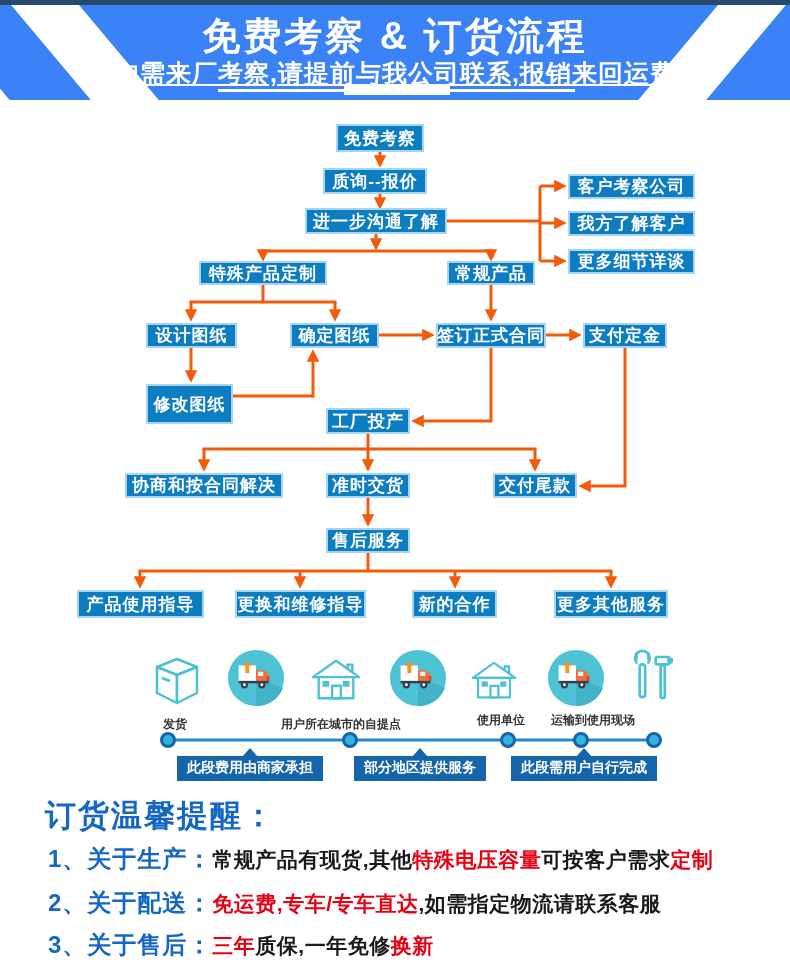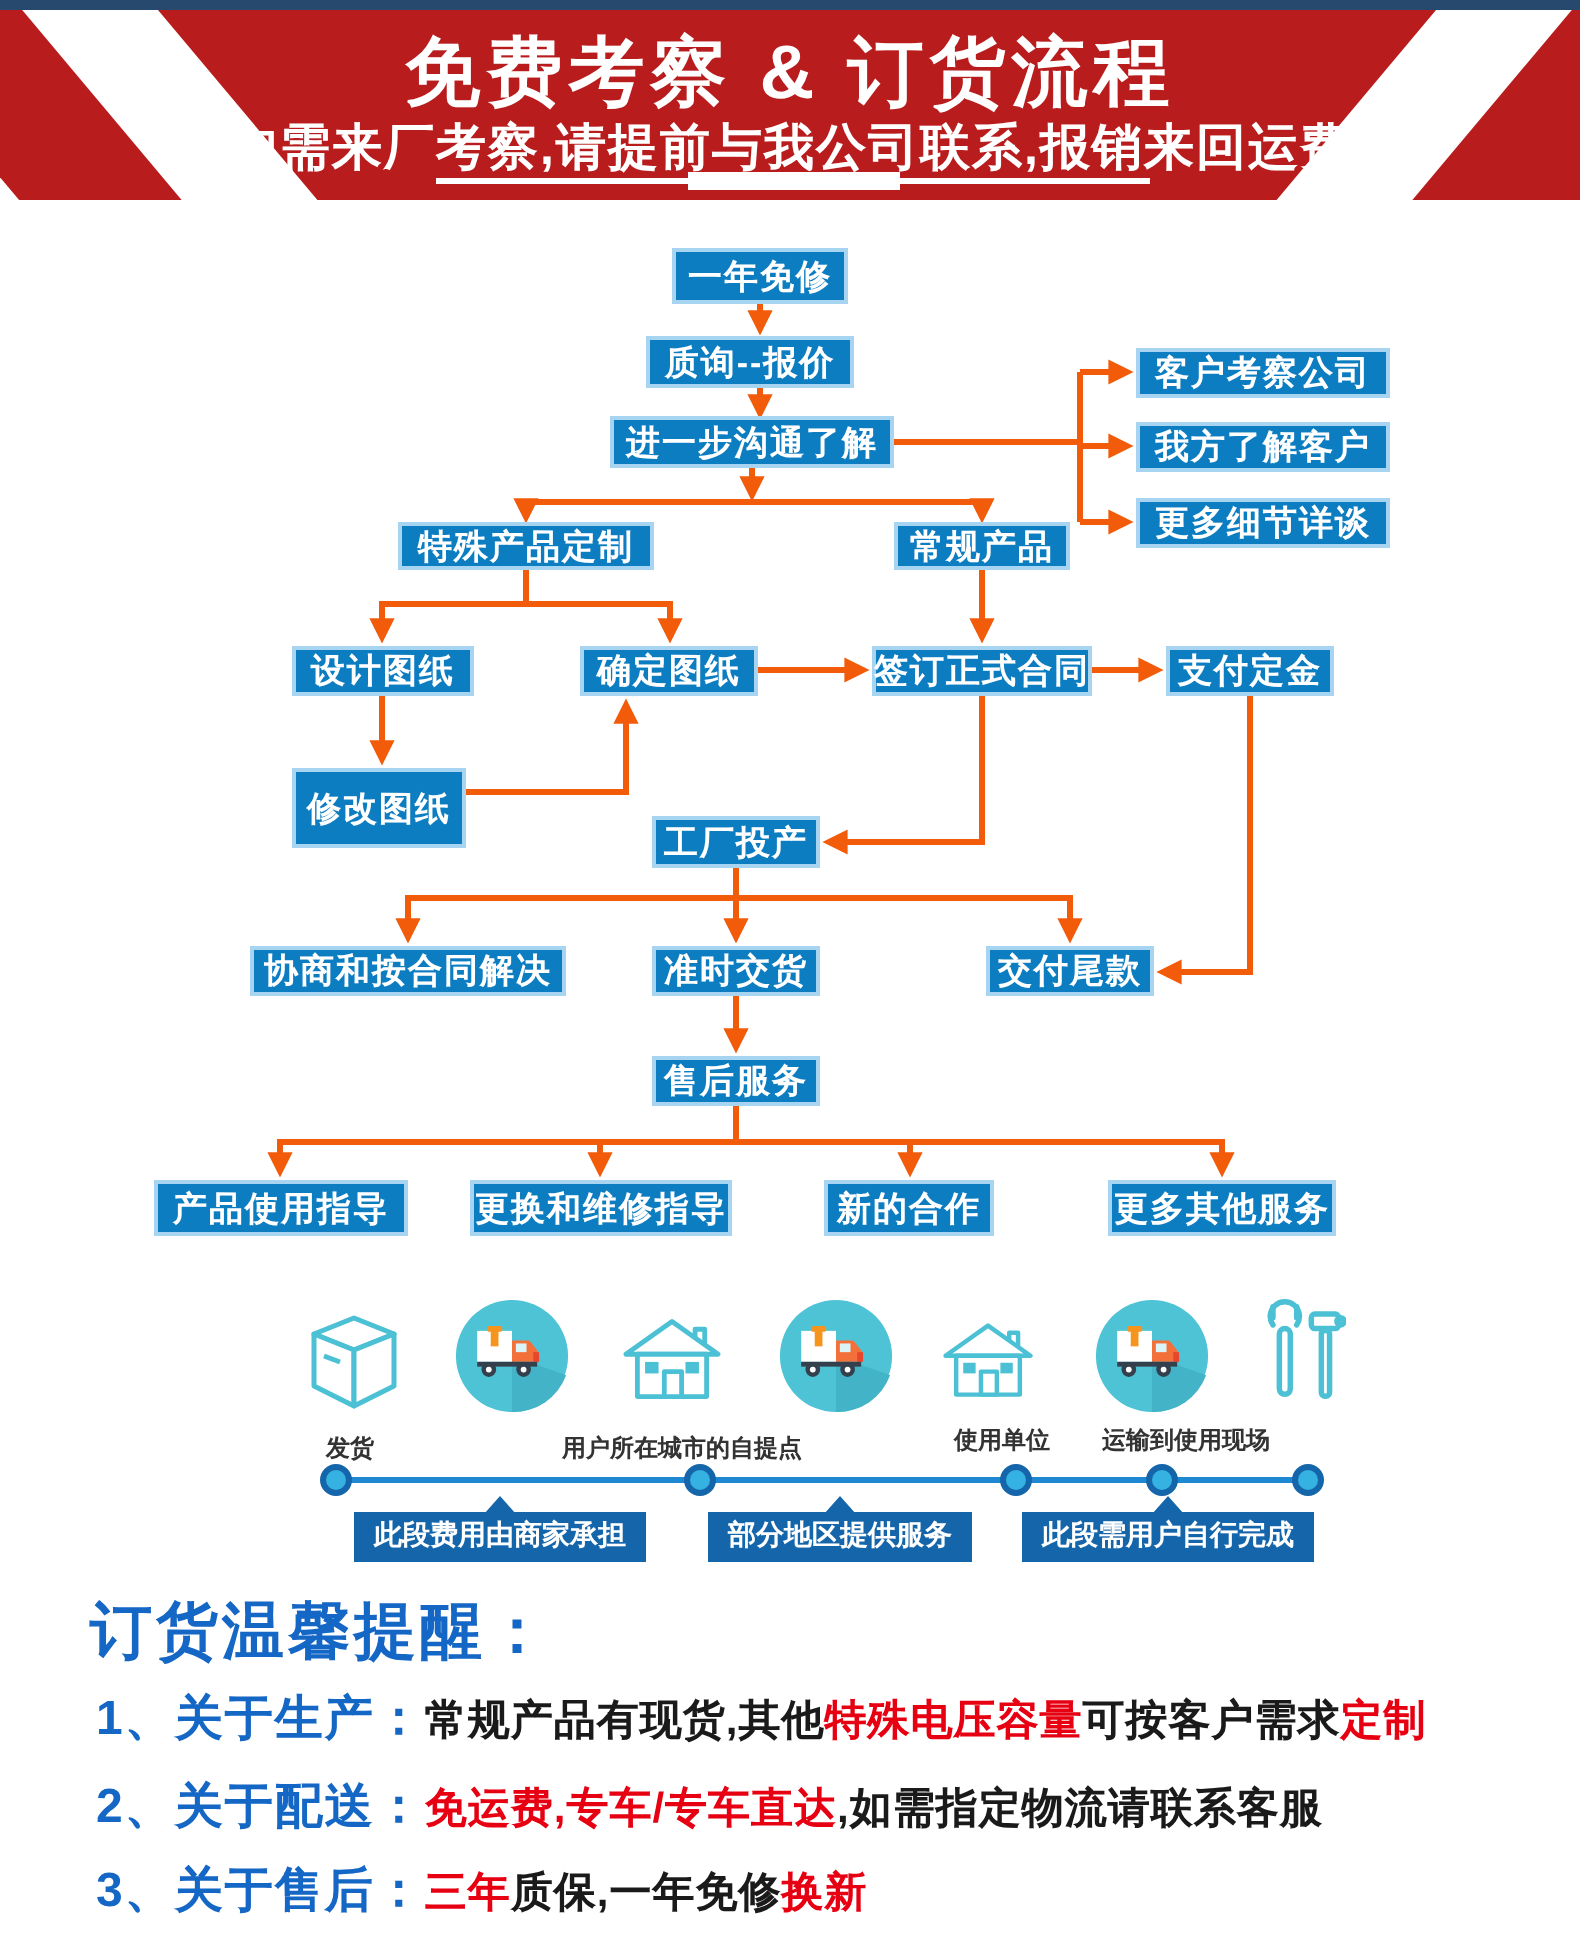--- a/index.html
+++ b/index.html
@@ -1,29 +1,29 @@
 <!DOCTYPE html>
 <html><head>
 <meta charset="utf-8">
 <style>
   html,body{margin:0;padding:0;background:#fff;}
   .page{position:relative;width:790px;height:969px;overflow:hidden;background:#fff;
         font-family:"Liberation Sans","DejaVu Sans",sans-serif;}
 
   
-  .header{position:absolute;left:0;top:0;width:790px;height:100px;background:#b91c1c;overflow:hidden;}
+  .header{position:absolute;left:0;top:0;width:790px;height:100px;background:#3b82f6;overflow:hidden;}
   .header-topstrip{position:absolute;left:0;top:0;width:790px;height:5px;background:#28496e;}
   .stripe{position:absolute;background:#fff;}
   .stripe-l-main{left:61px;top:-60px;width:52px;height:230px;transform:rotate(-40deg);}
   .stripe-l-corner{left:-42px;top:30px;width:52px;height:160px;transform:rotate(-40deg);}
   .stripe-r-main{left:684px;top:-60px;width:52px;height:230px;transform:rotate(40deg);}
   .header-title{position:absolute;left:0;top:11px;width:790px;text-align:center;color:#fff;
         font-size:38px;font-weight:bold;letter-spacing:3px;}
   .header-sub{position:absolute;left:0;top:57px;width:790px;text-align:center;color:#fff;
-        font-size:25px;font-weight:bold;letter-spacing:1px;}
+        font-size:25px;font-weight:bold;letter-spacing:1px;text-decoration:underline;}
   .divider-line{position:absolute;left:218px;top:89px;width:357px;height:3px;background:#fff;}
   .divider-rect{position:absolute;left:344px;top:86px;width:106px;height:9px;background:#fff;}
 
   
   .connector-layer{position:absolute;left:0;top:0;width:790px;height:969px;z-index:1;pointer-events:none;}
   .fbox{position:absolute;z-index:2;background:#0d7dc2;border:2px solid #a6d4f1;box-sizing:border-box;
         color:#fff;font-size:17px;font-weight:bold;letter-spacing:1px;
         display:flex;align-items:center;justify-content:center;white-space:nowrap;}
 
   
@@ -105,21 +105,21 @@
     <g>
       <path d="M168,740 H654" stroke="#1e88d2" stroke-width="3" fill="none"></path>
       <circle cx="168" cy="740" r="6.5" fill="#35b1e2" stroke="#1565aa" stroke-width="3"></circle>
       <circle cx="350" cy="740" r="6.5" fill="#35b1e2" stroke="#1565aa" stroke-width="3"></circle>
       <circle cx="508" cy="740" r="6.5" fill="#35b1e2" stroke="#1565aa" stroke-width="3"></circle>
       <circle cx="581" cy="740" r="6.5" fill="#35b1e2" stroke="#1565aa" stroke-width="3"></circle>
       <circle cx="654" cy="740" r="6.5" fill="#35b1e2" stroke="#1565aa" stroke-width="3"></circle>
     </g>
   </svg>
 
-  <div class="fbox" style="left:336px;top:124px;width:88px;height:28px">一年免修</div>
+  <div class="fbox" style="left:336px;top:124px;width:88px;height:28px">免费考察</div>
   <div class="fbox" style="left:323px;top:168px;width:104px;height:26px">质询--报价</div>
   <div class="fbox" style="left:305px;top:208px;width:142px;height:26px">进一步沟通了解</div>
   <div class="fbox" style="left:568px;top:174px;width:127px;height:25px">客户考察公司</div>
   <div class="fbox" style="left:568px;top:211px;width:127px;height:25px">我方了解客户</div>
   <div class="fbox" style="left:568px;top:249px;width:127px;height:25px">更多细节详谈</div>
   <div class="fbox" style="left:199px;top:261px;width:128px;height:24px">特殊产品定制</div>
   <div class="fbox" style="left:447px;top:261px;width:88px;height:24px">常规产品</div>
   <div class="fbox" style="left:146px;top:323px;width:91px;height:25px">设计图纸</div>
   <div class="fbox" style="left:290px;top:323px;width:89px;height:25px">确定图纸</div>
   <div class="fbox" style="left:436px;top:323px;width:110px;height:25px">签订正式合同</div>

